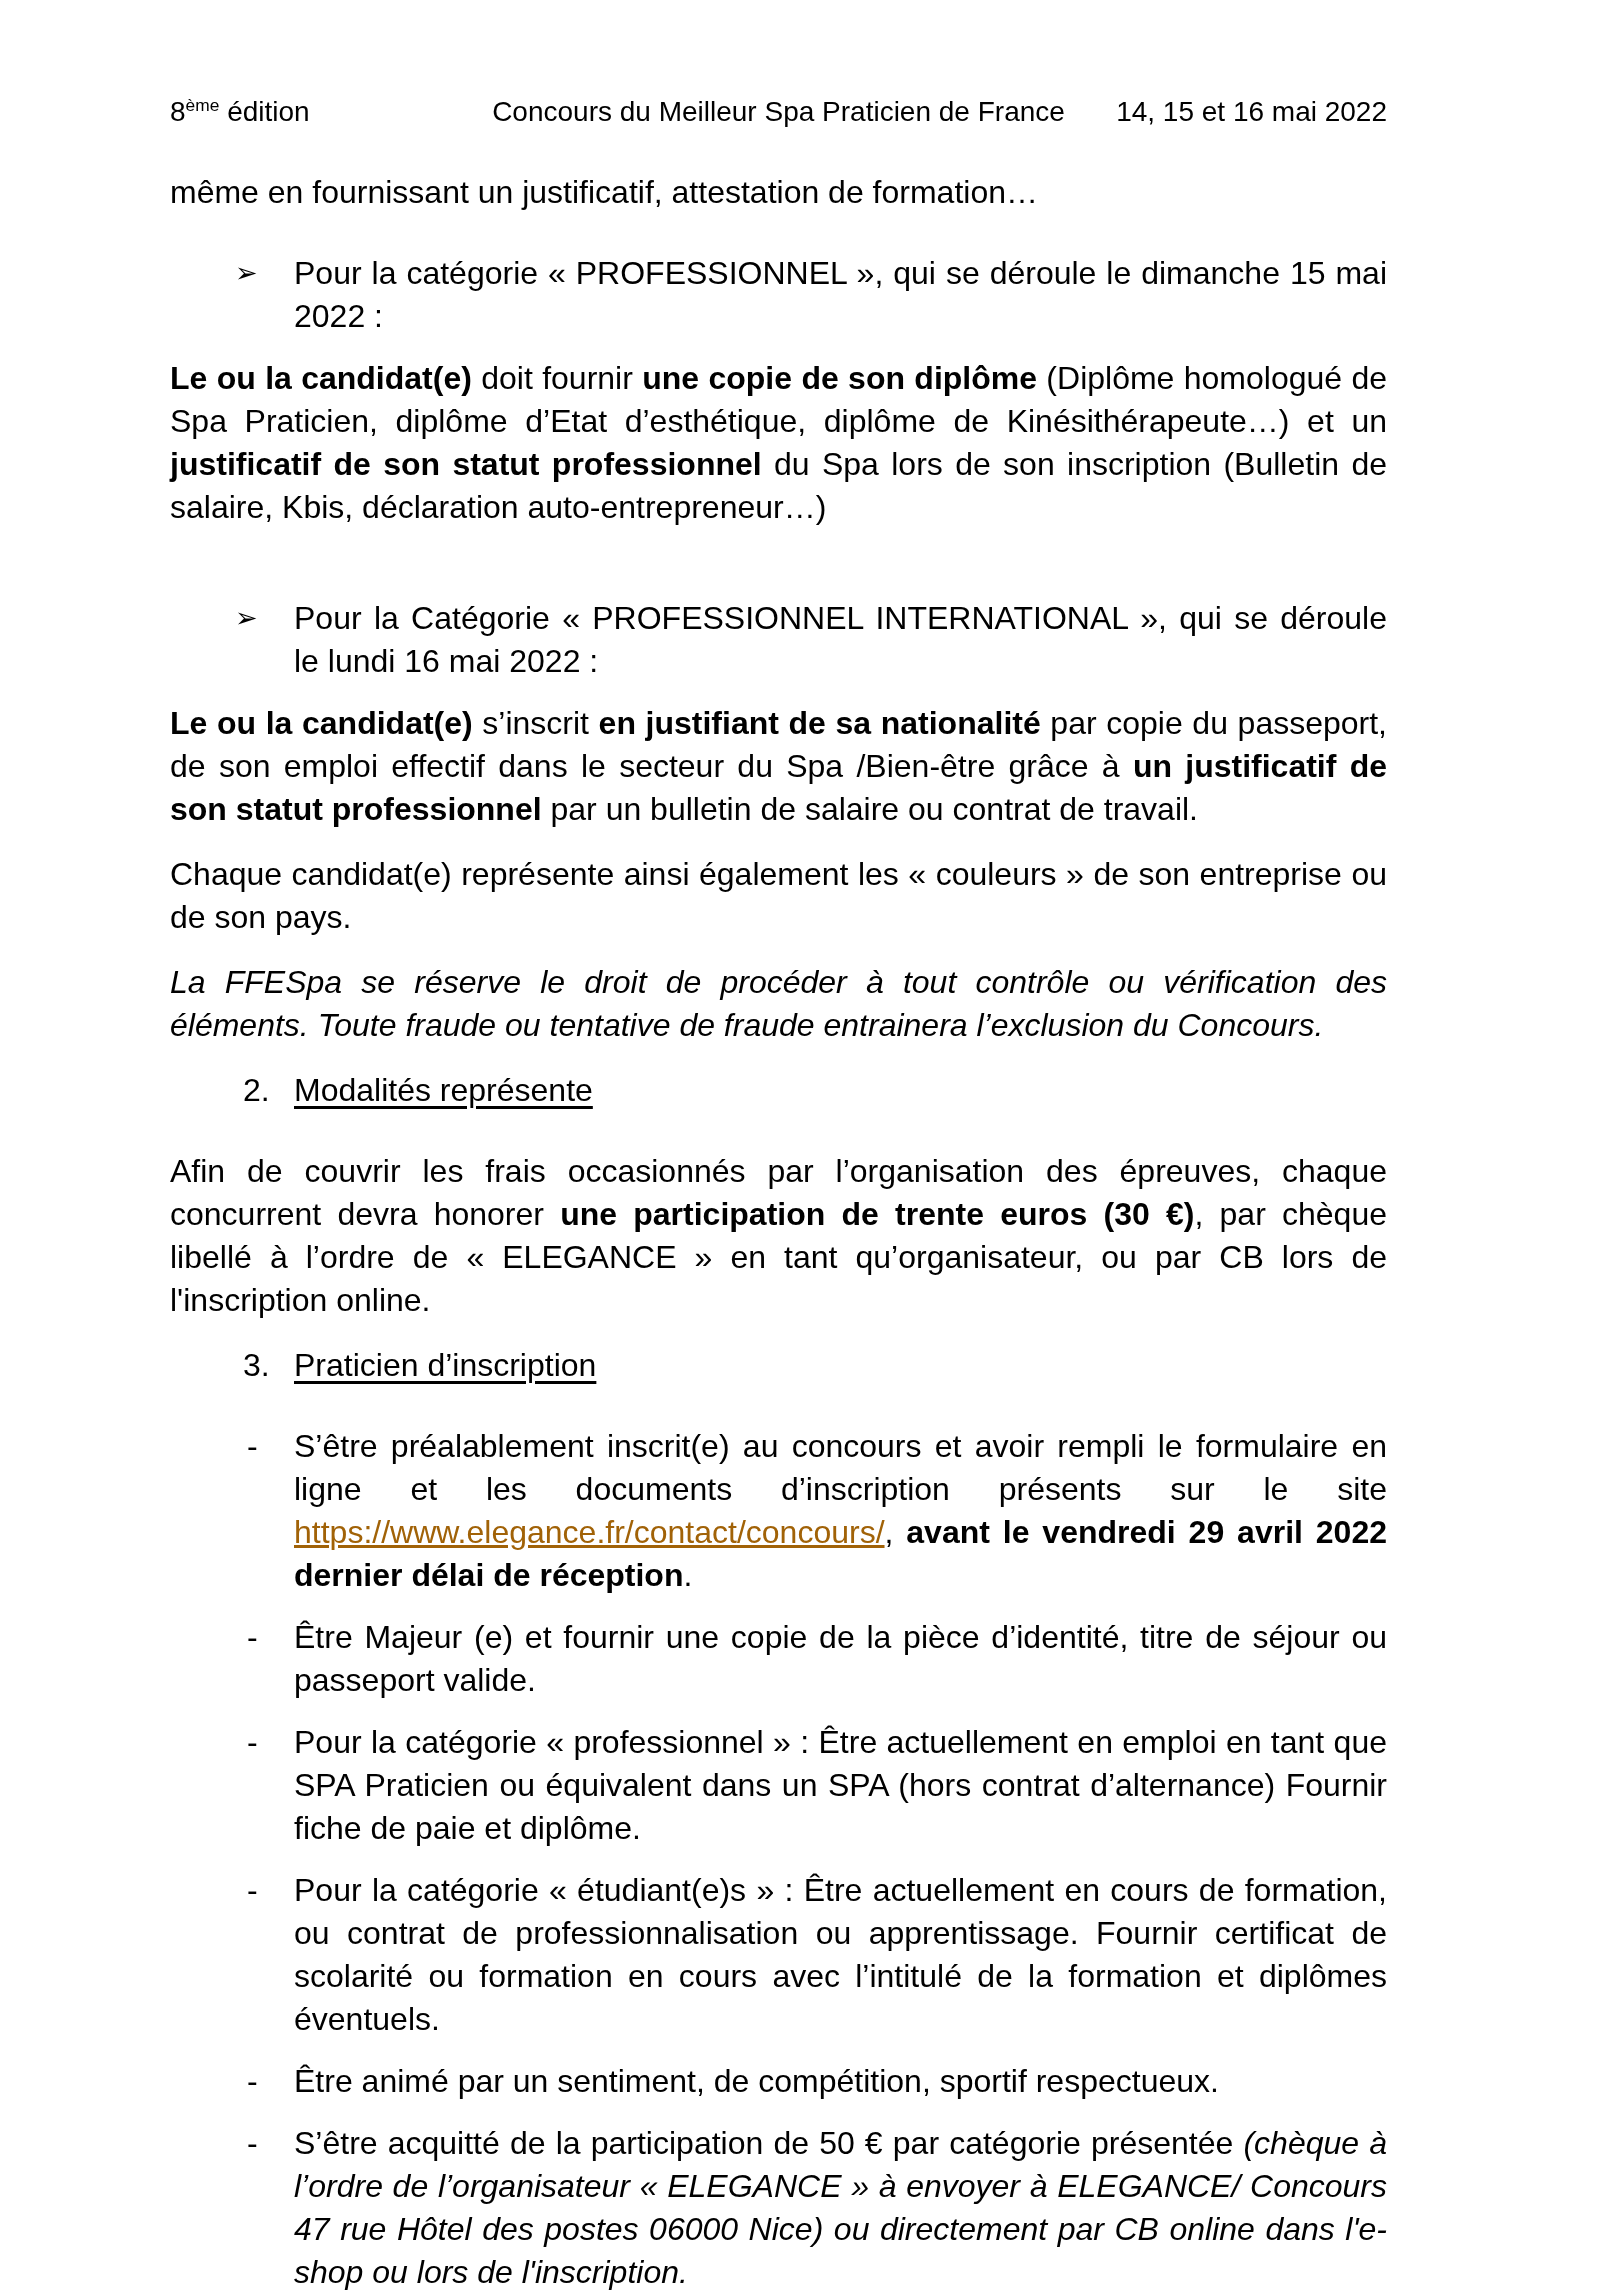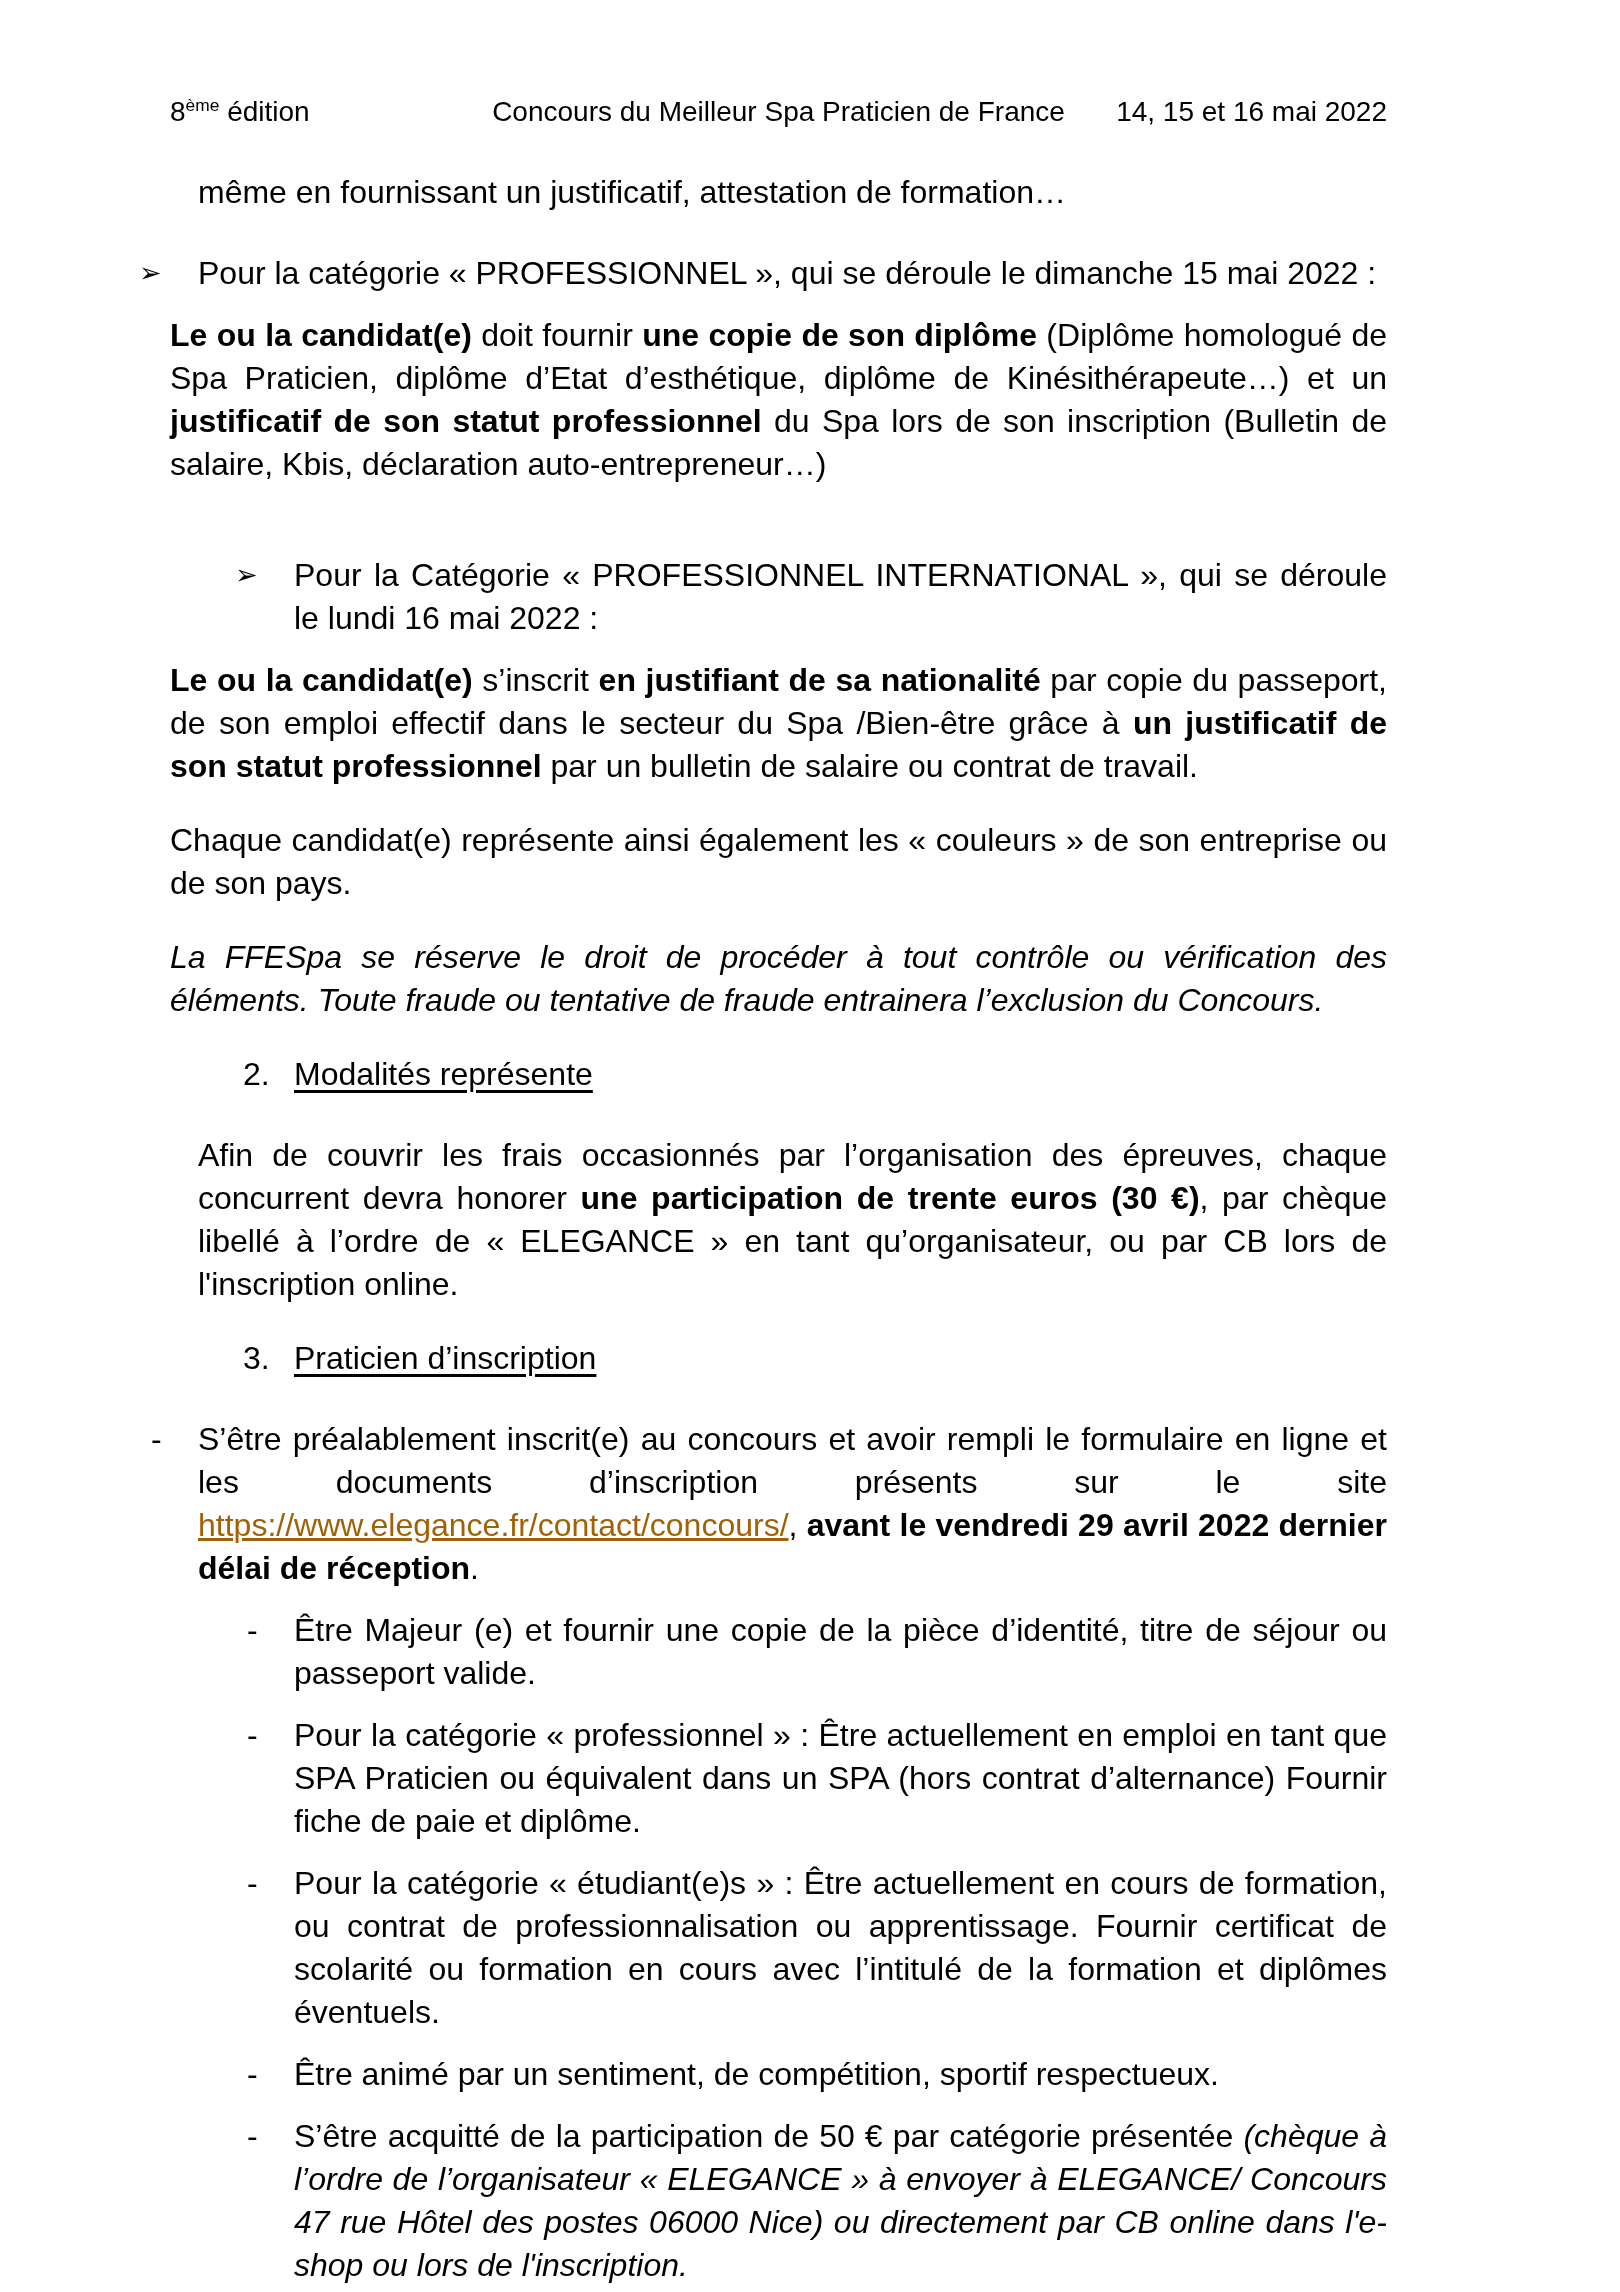--- a/index.html
+++ b/index.html
@@ -55,22 +55,22 @@
   .i { font-style: italic; }
   .hu { text-decoration: underline; text-underline-offset: 4.5px; }
   .link {
     color: #a16207;
     text-decoration: underline;
     cursor: pointer;
     word-break: keep-all;
   }
   
   .gap-none { margin-top: 19px; }
-  .gap-med  { margin-top: 31px; }
-  .gap-lg   { margin-top: 38px; margin-left: 28px; }
+  .gap-med  { margin-top: 22px; }
+  .gap-lg   { margin-top: 38px; }
   .gap-xl   { margin-top: 68px; }
 
   .footer {
     margin-top: 12.5px;
     font-size: 28px;
     line-height: 36px;
     text-align: right;
   }
 </style>
 </head>

